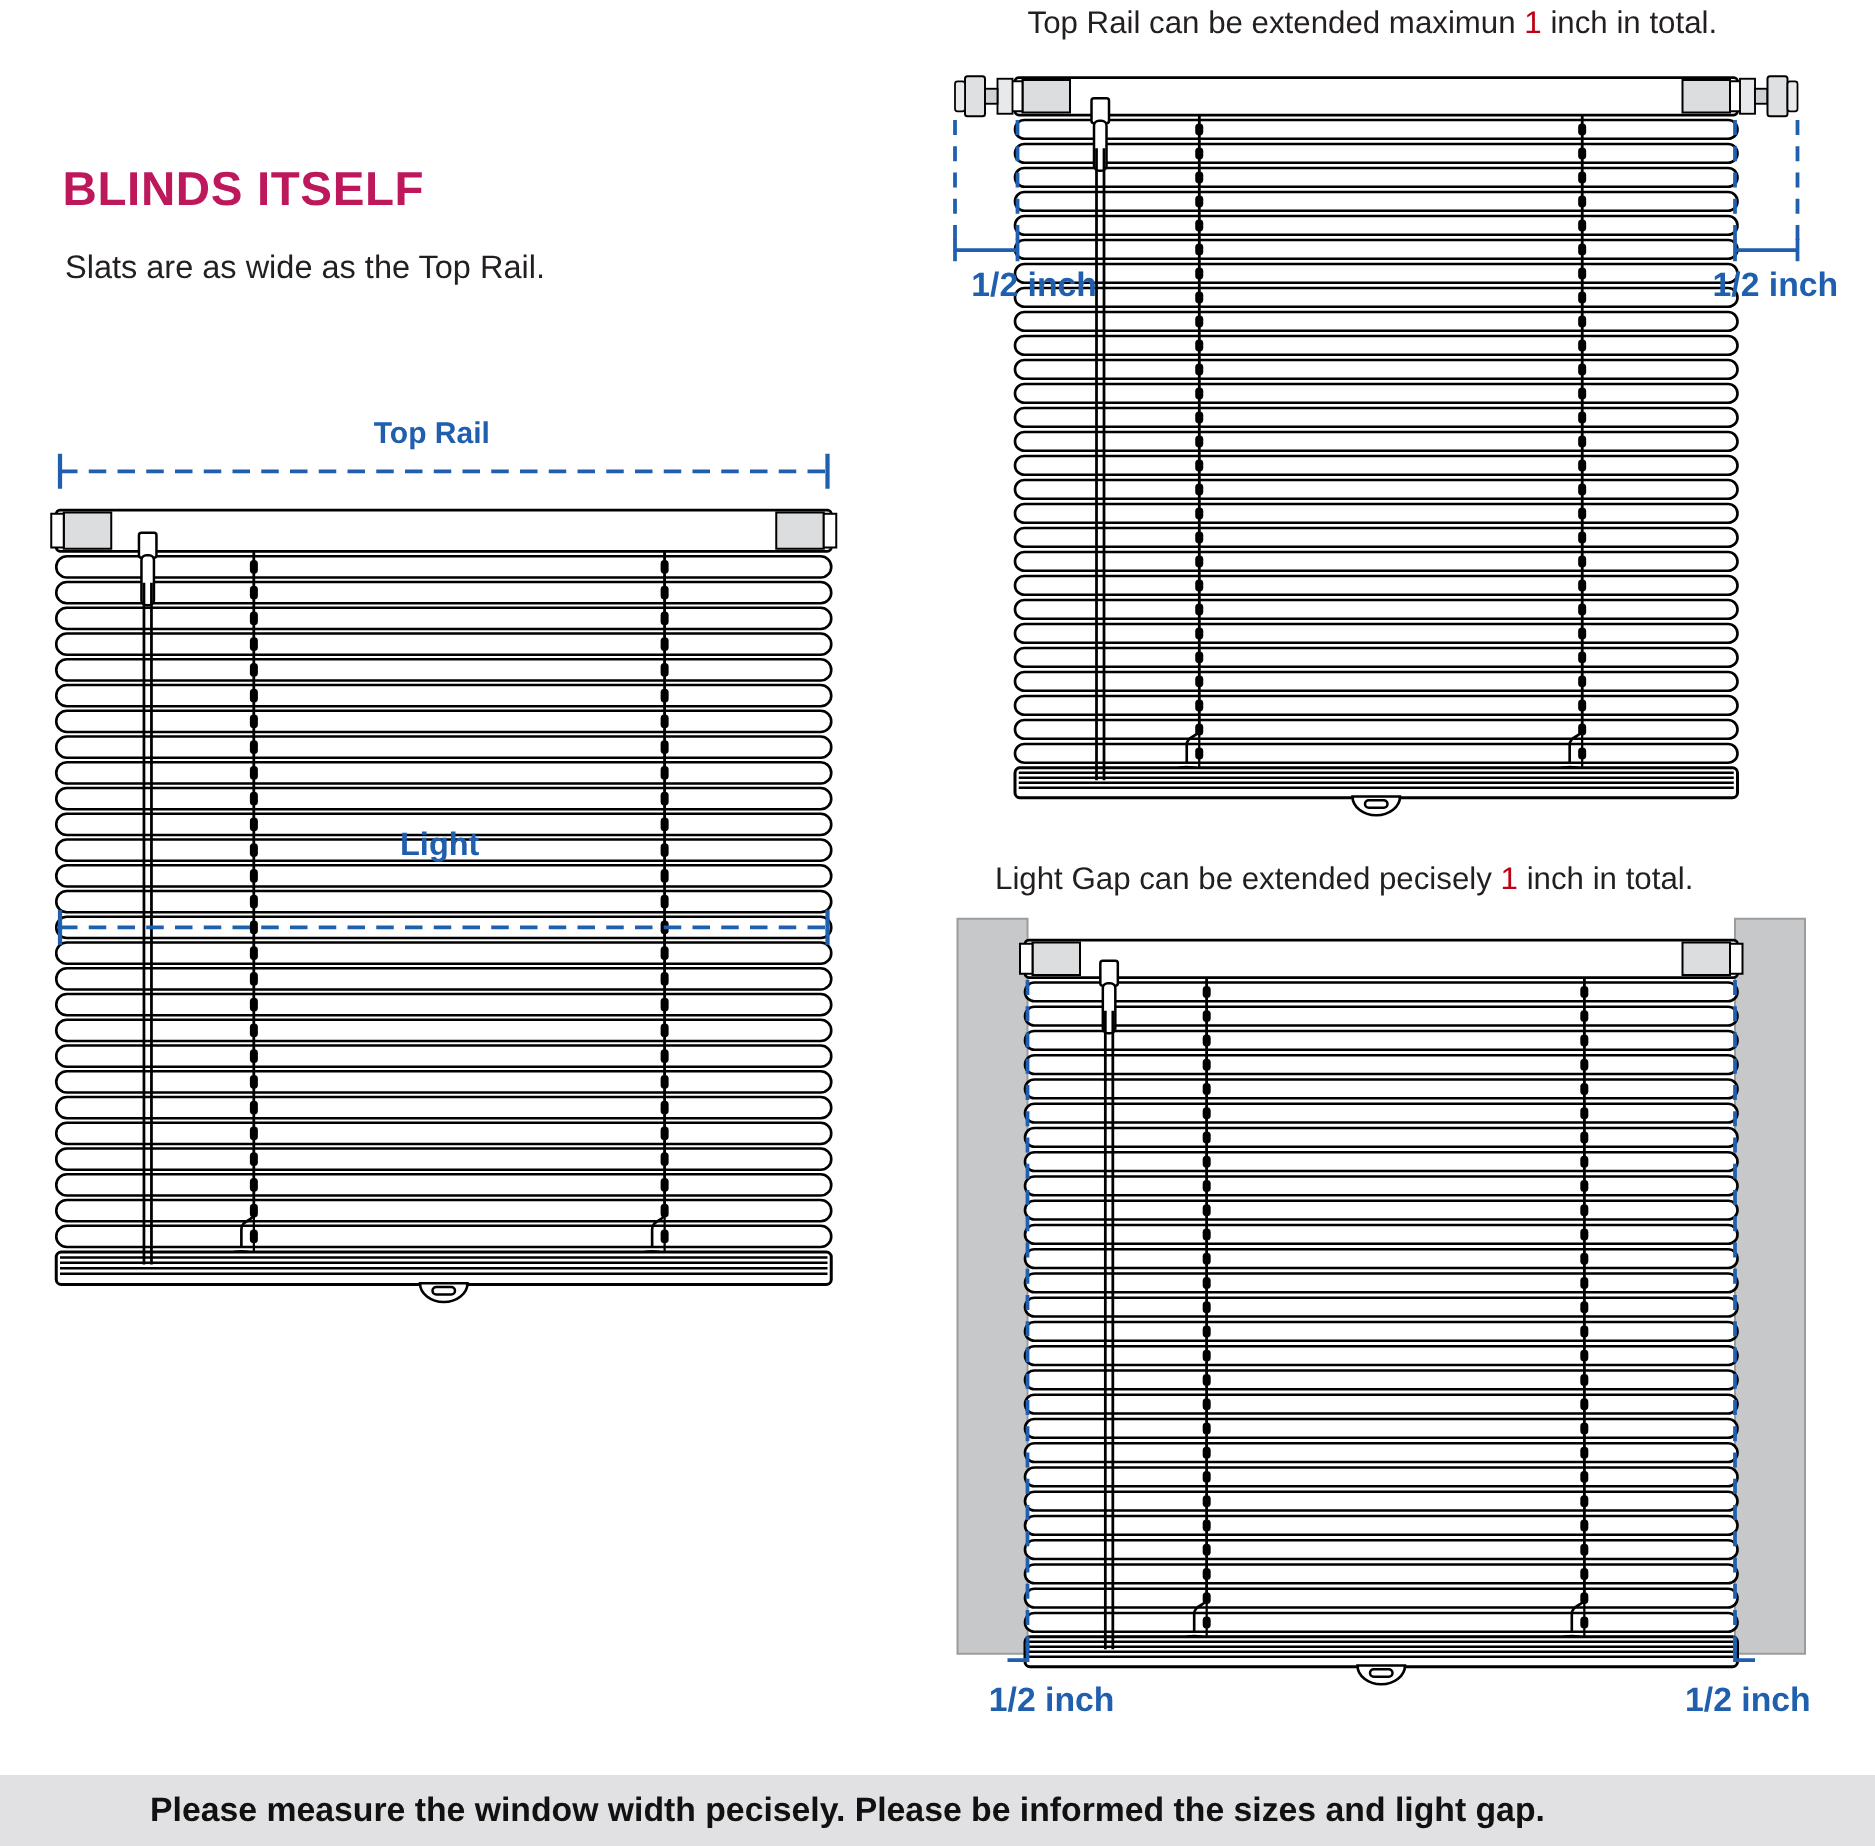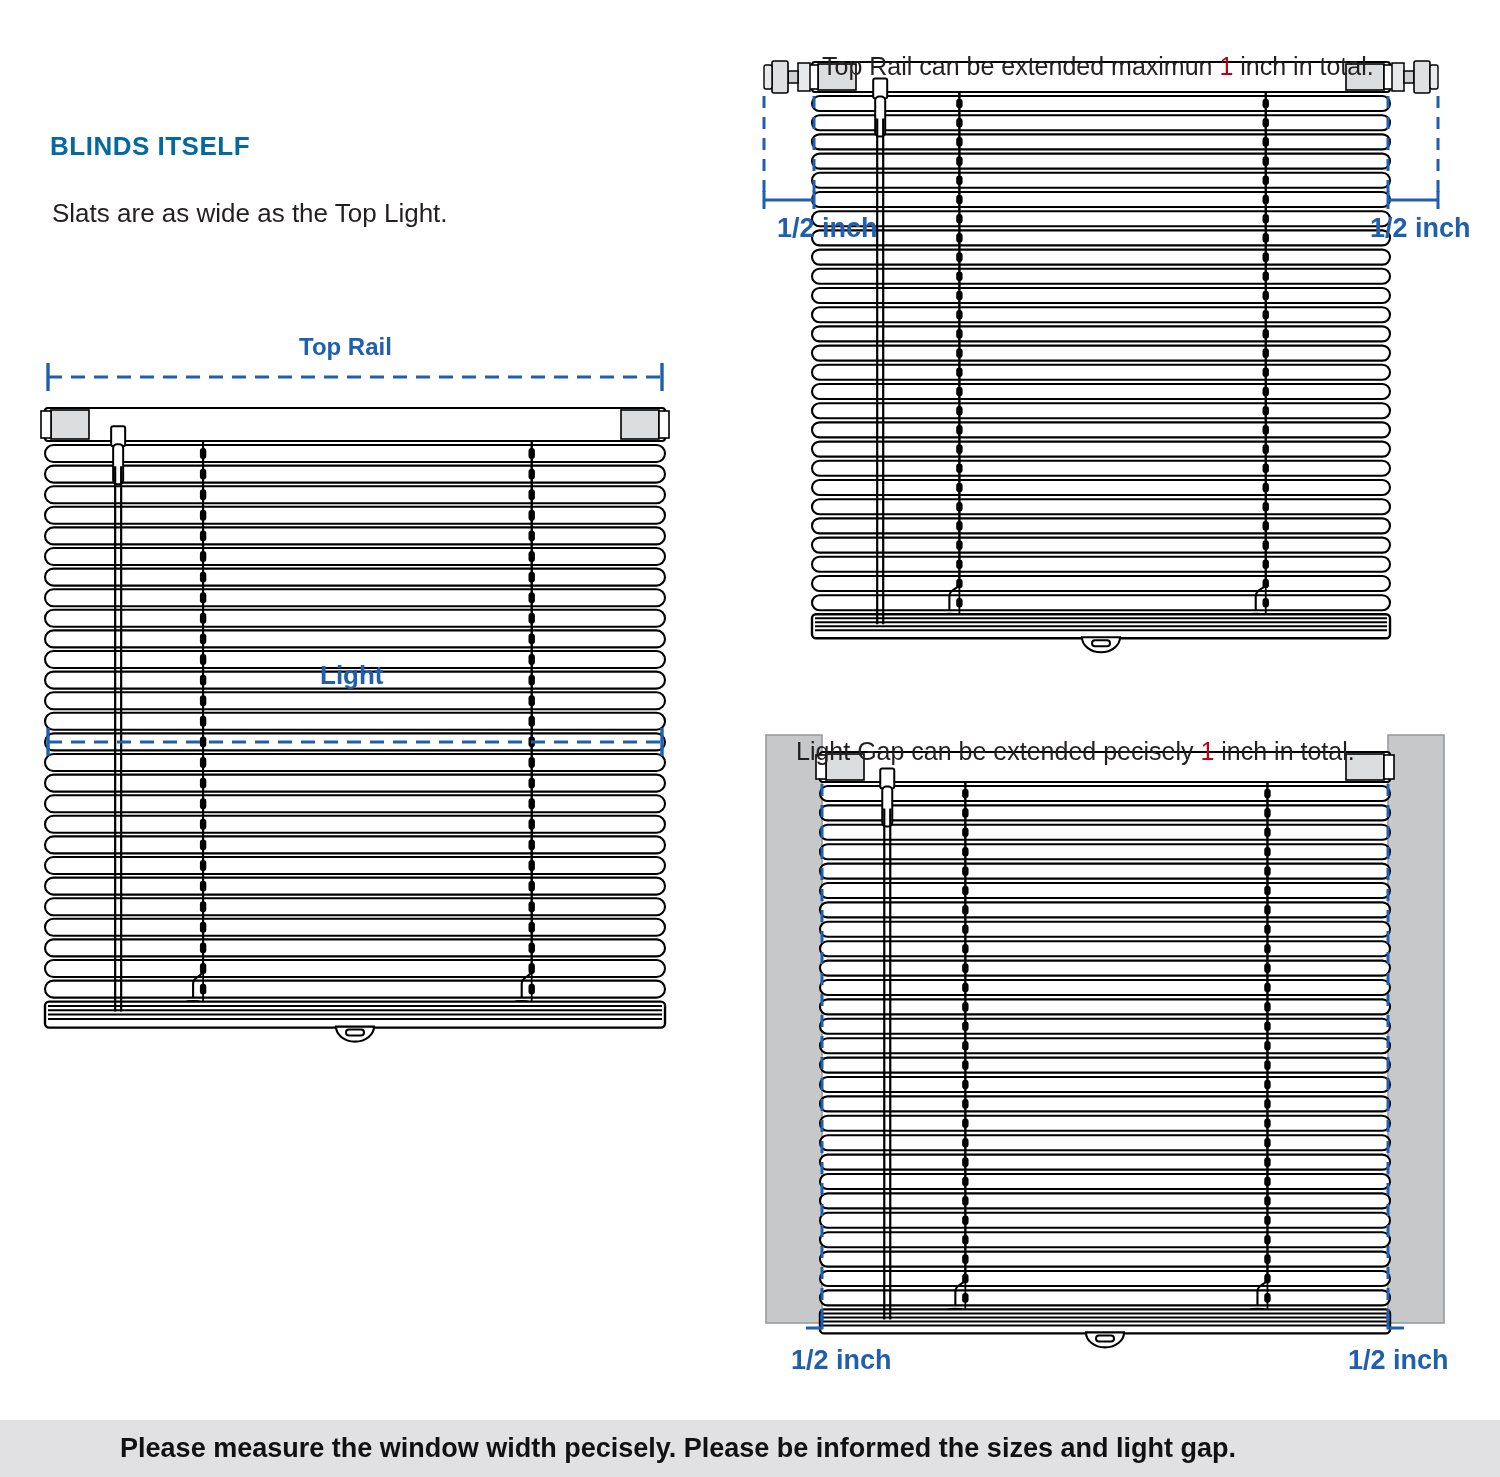--- a/index.html
+++ b/index.html
@@ -13,40 +13,39 @@
     position: relative;
     font-family: "Liberation Sans", sans-serif;
     overflow: hidden;
   }
 
   
   #heading {
     position: absolute;
     left: 50px;
     top: 131px;
-    font-size: 26px;
+    font-size: 38px;
     font-weight: bold;
-    color: #0369a1;
+    color: #be185d;
     letter-spacing: 0.5px;
     white-space: nowrap;
   }
   #subheading {
     position: absolute;
     left: 52px;
     top: 198px;
     font-size: 26px;
     color: #231f20;
     white-space: nowrap;
   }
   .caption {
     position: absolute;
     font-size: 25px;
     color: #231f20;
     white-space: nowrap;
-    margin-top: 48px;
   }
   .caption .red {
     color: #c00016;
   }
   #caption-toprail { left: 822px; top: 4px; }
   #caption-lightgap { left: 796px; top: 689px; }
 
   
   #banner {
     position: absolute;
@@ -458,21 +457,21 @@
       <line x1="884.26" y1="808.5" x2="884.26" y2="1319.4" stroke="#000" stroke-width="2.2"></line>
       <line x1="890.26" y1="808.5" x2="890.26" y2="1319.4" stroke="#000" stroke-width="2.2"></line>
     </g>
     <line x1="822" y1="784" x2="822" y2="1325" stroke="#1f5fad" stroke-width="3" stroke-dasharray="12 9"></line>
     <line x1="1388" y1="784" x2="1388" y2="1325" stroke="#1f5fad" stroke-width="3" stroke-dasharray="12 9"></line>
     <path d="M 806 1328 l 16 0 l 0 -14" fill="none" stroke="#1f5fad" stroke-width="3"></path>
     <path d="M 1404 1328 l -16 0 l 0 -14" fill="none" stroke="#1f5fad" stroke-width="3"></path>
   </svg>
 
 <div id="heading">BLINDS ITSELF</div>
-<div id="subheading">Slats are as wide as the Top Light.</div>
+<div id="subheading">Slats are as wide as the Top Rail.</div>
 
 <div class="caption" id="caption-toprail"><span>Top Rail can be extended maximun </span><span class="red">1</span><span> inch in total.</span></div>
 
 <div class="caption" id="caption-lightgap"><span>Light Gap can be extended pecisely </span><span class="red">1</span><span> inch in total.</span></div>
 
 <div class="blue-label" id="label-top-rail">Top Rail</div>
 <div class="blue-label" id="label-slats">Light</div>
 
 <div class="blue-label inch-label" id="inch-tr-left">1/2 inch</div>
 <div class="blue-label inch-label" id="inch-tr-right">1/2 inch</div>

